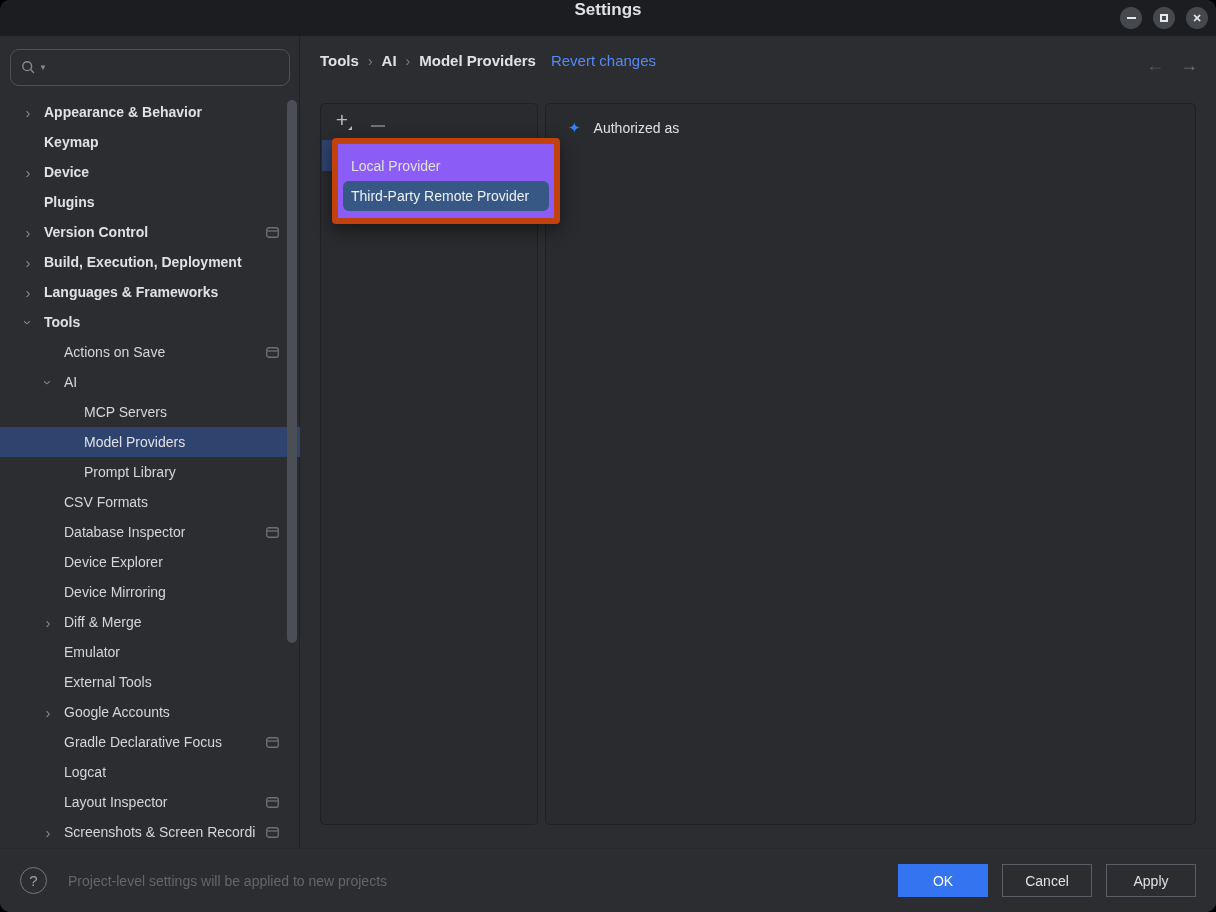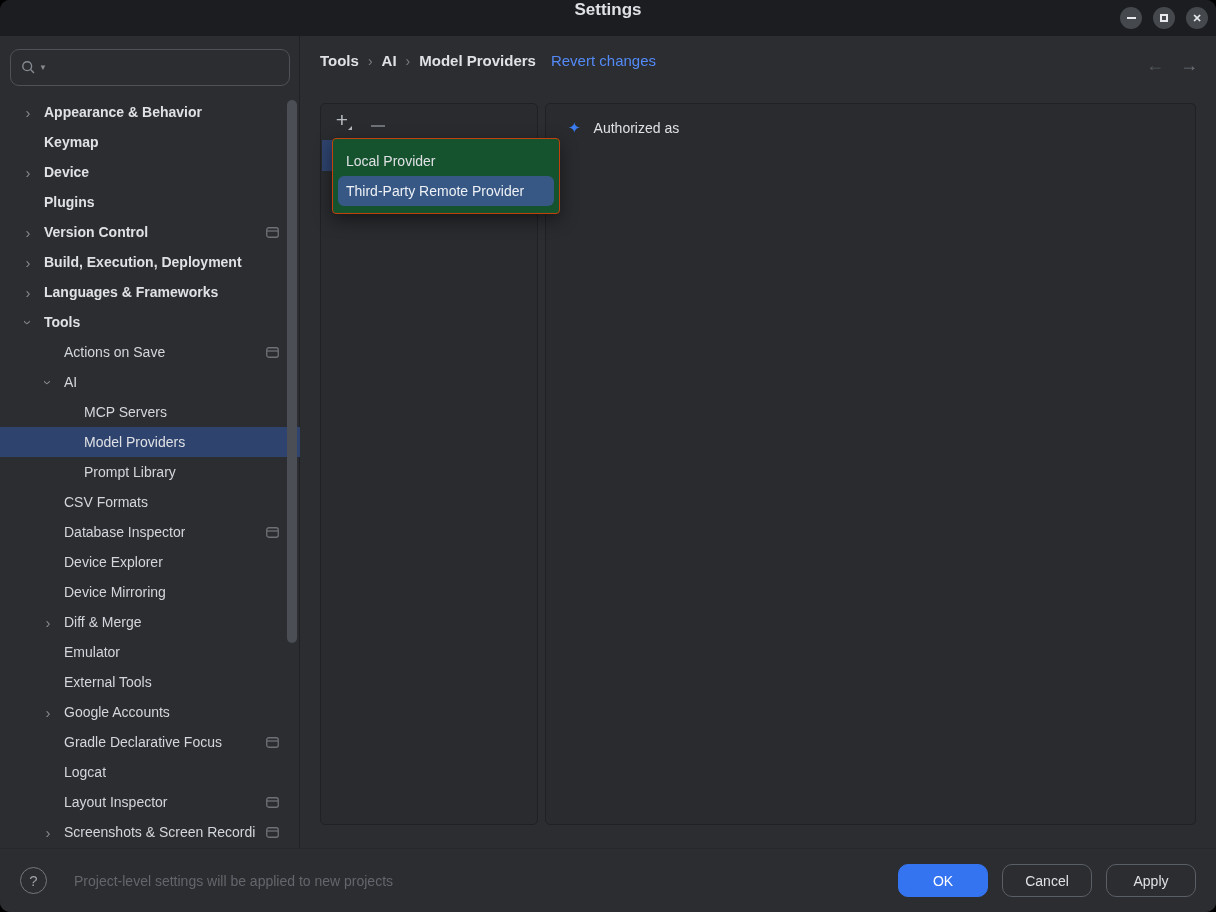--- a/index.html
+++ b/index.html
@@ -51,30 +51,30 @@
   .plus-glyph{ color:#b7bbc2; font-size:21px; font-weight:400; line-height:22px; }
   .plus-caret{ position:absolute; right:1px; bottom:2px; width:0; height:0; border-left:4px solid transparent; border-bottom:4px solid #b7bbc2; }
   .minus-glyph{ display:block; width:14px; height:2px; background:#6e7177; margin:11px auto 0; }
   .sel-sliver{ position:absolute; left:1px; top:36px; width:11px; height:31px; background:#2e436e; }
 
   .auth-row{ position:absolute; top:15px; left:22px; display:flex; align-items:center; gap:13px; }
   .spark-icon{ color:#3b7df0; font-size:15px; }
   .auth-label{ color:#dfe1e5; font-size:14px; }
 
   
-  .popup{ position:absolute; left:332px; top:138px; width:228px; background:#14532d; border:1px solid #c2410c; border-radius:4px; box-shadow:0 6px 18px rgba(0,0,0,.45); padding:7px 5px; z-index:5; }
+  .popup{ position:absolute; left:332px; top:138px; width:228px; background:#8b5cf6; border:6px solid #c2410c; border-radius:4px; box-shadow:0 6px 18px rgba(0,0,0,.45); padding:7px 5px; z-index:5; }
   .popup-item{ height:30px; display:flex; align-items:center; padding:0 8px; border-radius:6px; color:#dfe1e5; font-size:14px; cursor:pointer; white-space:nowrap; }
   .popup-item.selected{ background:#375785; color:#eef1f5; }
 
   
   .footer{ position:absolute; left:0; right:0; bottom:0; height:64px; background:#2b2d30; border-top:1px solid #27292c; display:flex; align-items:center; }
   .help-btn{ width:27px; height:27px; margin-left:20px; border-radius:50%; border:1.5px solid #74777d; background:transparent; color:#9da1a8; font-size:15px; cursor:pointer; display:flex; align-items:center; justify-content:center; }
-  .footer-hint{ color:#63666d; font-size:14px; margin-left:27px; }
+  .footer-hint{ color:#63666d; font-size:14px; margin-left:21px; }
   .footer-buttons{ margin-left:auto; margin-right:20px; display:flex; gap:14px; }
-  .btn{ min-width:90px; height:33px; border-radius:10px; font-size:14px; cursor:pointer; font-family:"Liberation Sans", sans-serif; }
+  .btn{ min-width:90px; height:33px; border-radius:0; font-size:14px; cursor:pointer; font-family:"Liberation Sans", sans-serif; }
   .btn.primary{ background:#3574f0; border:1px solid #3574f0; color:#ffffff; }
   .btn.secondary{ background:transparent; border:1px solid #5a5e66; color:#dfe1e5; }
 </style>
 </head>
 <body>
 
 <div class="window">
 
   <div class="titlebar">
     <span class="title">Settings</span>

